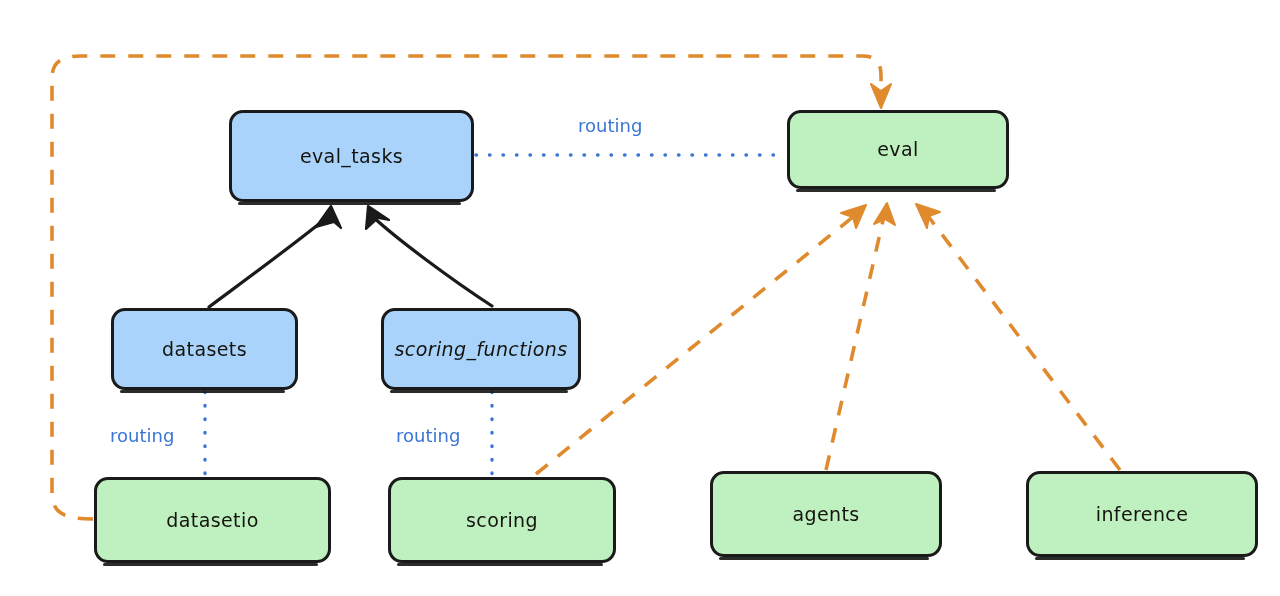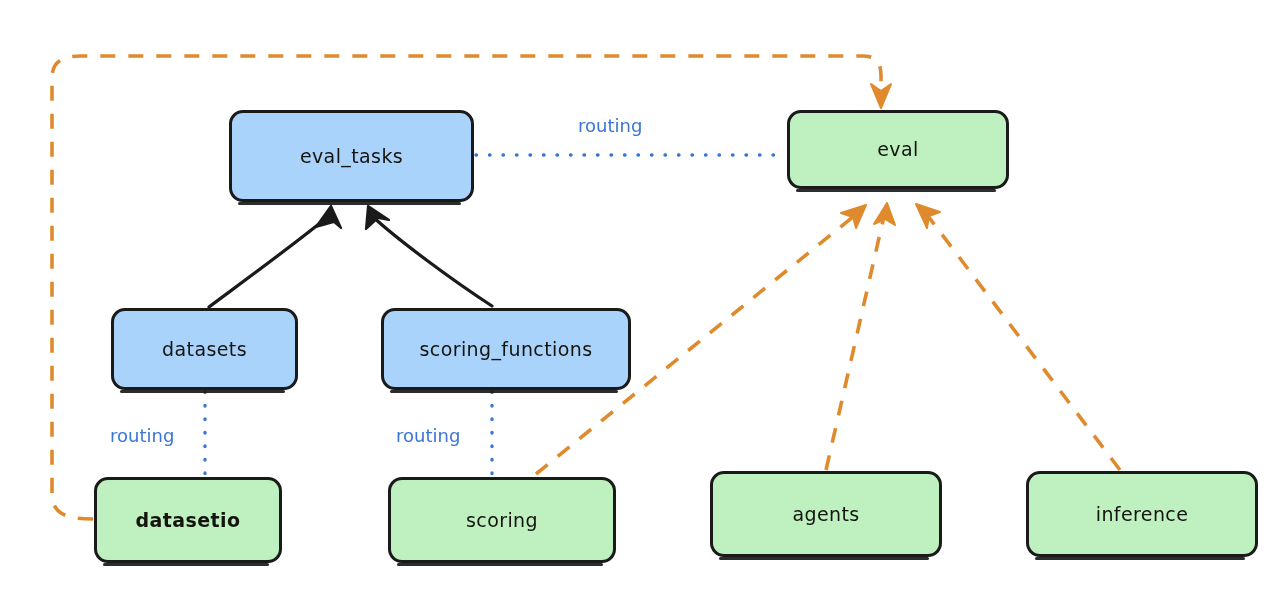--- a/index.html
+++ b/index.html
@@ -127,25 +127,25 @@
   </div>
 
   <div class="node node-green" style="left:787px; top:110px; width:222px; height:79px;">
     <span class="node-label">eval</span>
   </div>
 
   <div class="node node-blue" style="left:80px; top:308px; width:187px; height:82px;margin-left:31px;">
     <span class="node-label">datasets</span>
   </div>
 
-  <div class="node node-blue" style="left:381px; top:308px; width:250px; height:82px;">
+  <div class="node node-blue" style="left:381px; top:308px; width:200px; height:82px;font-style:italic;">
     <span class="node-label">scoring_functions</span>
   </div>
 
-  <div class="node node-green" style="left:94px; top:477px; width:188px; height:86px;font-weight:bold;">
+  <div class="node node-green" style="left:94px; top:477px; width:237px; height:86px;">
     <span class="node-label">datasetio</span>
   </div>
 
   <div class="node node-green" style="left:388px; top:477px; width:228px; height:86px;text-align:center;">
     <span class="node-label">scoring</span>
   </div>
 
   <div class="node node-green" style="left:710px; top:471px; width:232px; height:86px;">
     <span class="node-label">agents</span>
   </div>

